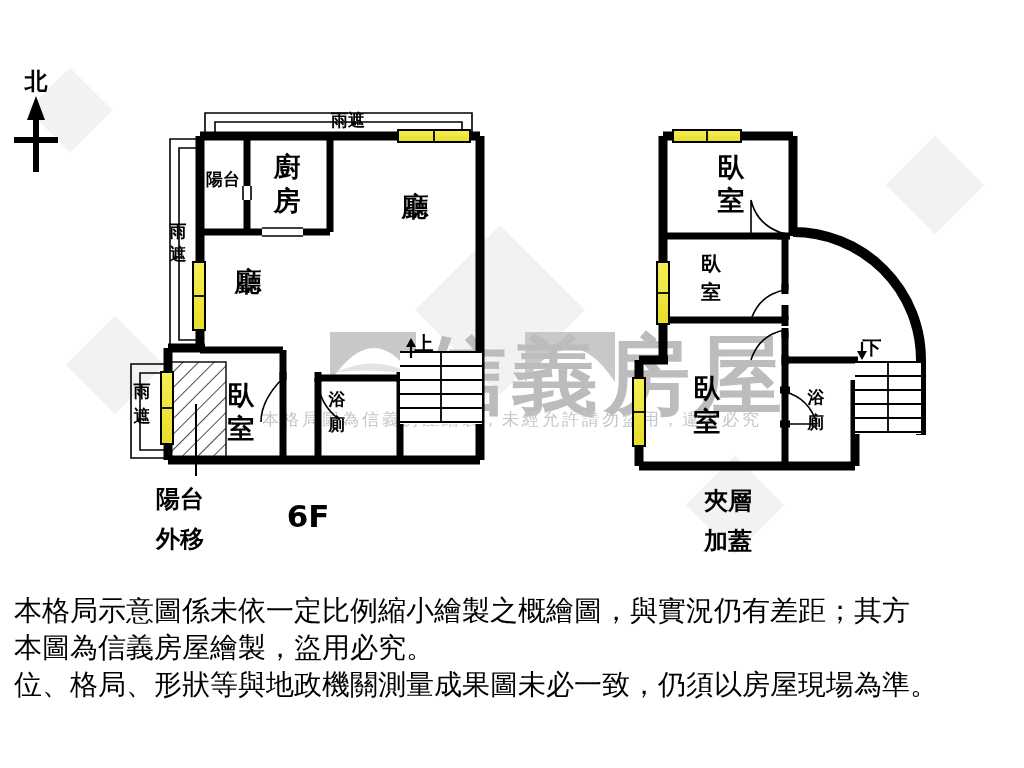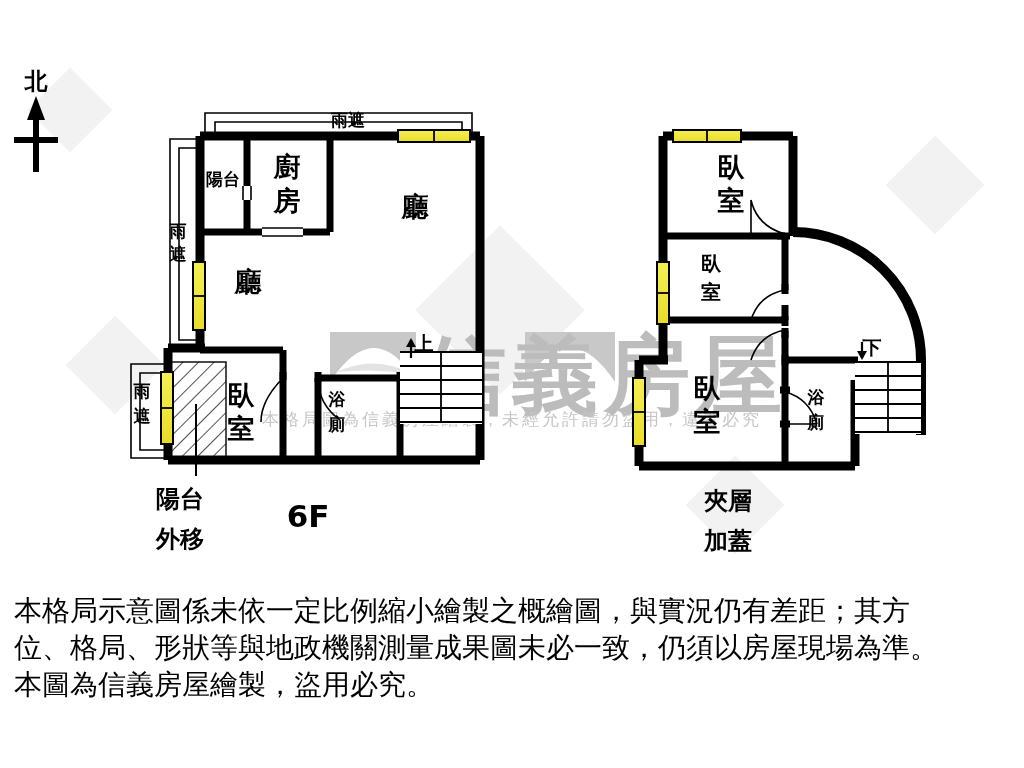--- a/index.html
+++ b/index.html
@@ -394,17 +394,17 @@
       <text class="room-label-xs cjk" x="816" y="423">廁</text>
 
       <text class="annot cjk" x="728" y="502">夾層</text>
       <text class="annot cjk" x="728" y="542">加蓋</text>
     </g>
 
   </svg>
 
   <div id="disclaimer">
     <div>本格局示意圖係未依一定比例縮小繪製之概繪圖，與實況仍有差距；其方</div>
+    <div>本圖為信義房屋繪製，盜用必究。</div>
     <div>位、格局、形狀等與地政機關測量成果圖未必一致，仍須以房屋現場為準。</div>
-    <div>本圖為信義房屋繪製，盜用必究。</div>
   </div>
 
 </div>
 
 </body></html>

